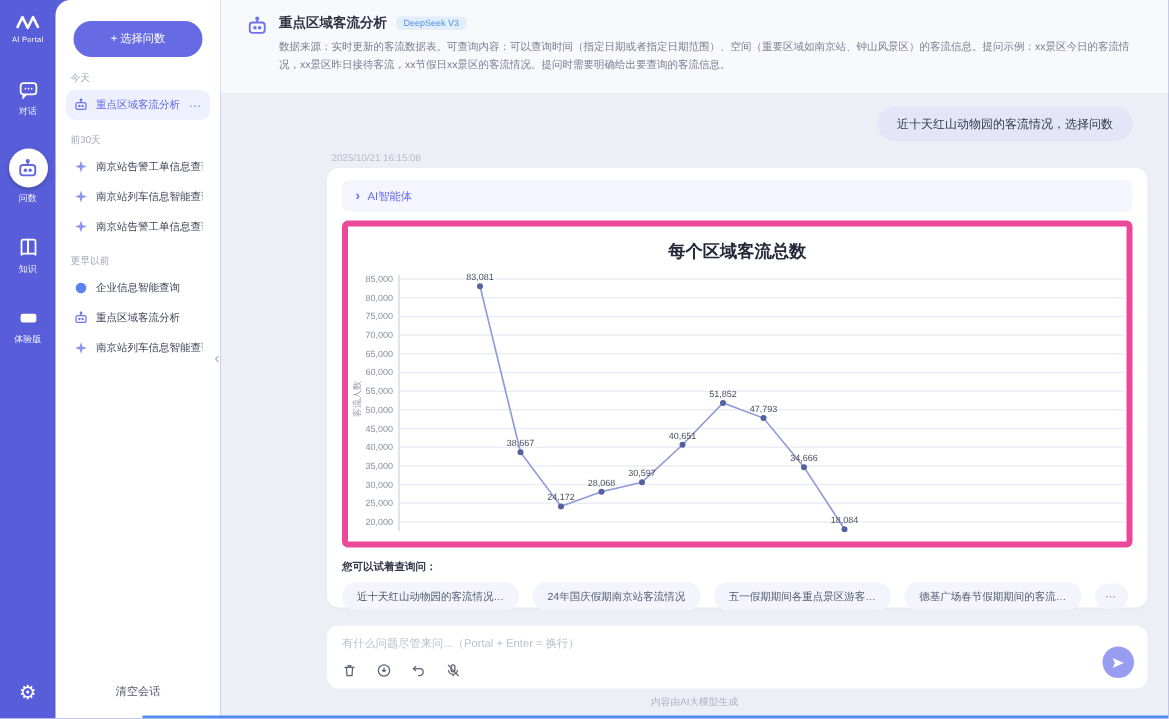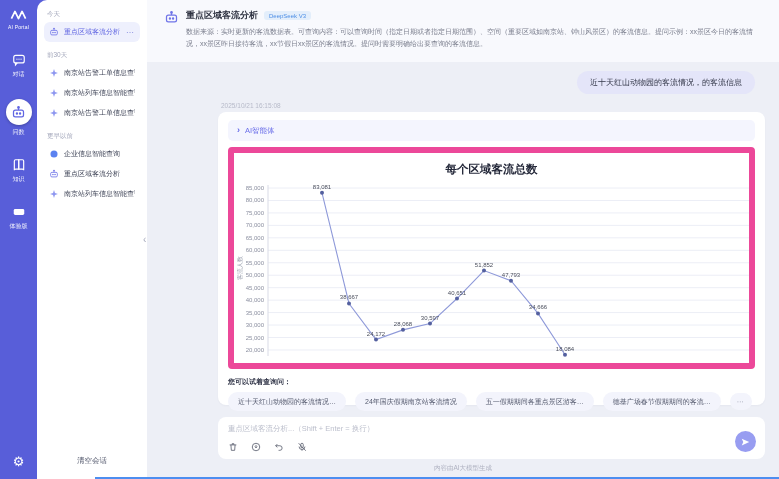--- a/index.html
+++ b/index.html
@@ -38,21 +38,21 @@
   .title-row{display:flex;align-items:center;gap:6px;}
   .agent-title{font-size:9px;font-weight:bold;color:#2f3342;}
   .badge{font-size:6px;color:#4e8fe6;background:#e3eefb;border-radius:3px;padding:1.5px 5px;}
   .desc{margin:4px 0 0;font-size:7px;line-height:1.7;color:#7a7e8d;max-width:586px;}
   .chat{position:absolute;top:62px;left:0;right:0;bottom:0;}
   .bubble-user{position:absolute;top:9px;right:24px;background:#e4e5f9;color:#34384a;font-size:8px;padding:6px 13px;border-radius:14px;}
   .ts{position:absolute;top:40px;left:74px;font-size:6.5px;color:#b7bac9;}
   .card{position:absolute;top:50px;left:71px;width:547px;height:293px;background:#fff;border-radius:8px;padding:8px 10px;box-sizing:border-box;box-shadow:0 1px 2px rgba(40,45,80,.04);}
   .toggle{height:21px;background:#f4f5fe;border-radius:5px;display:flex;align-items:center;gap:5px;padding:0 9px;color:#6a6ee9;font-size:7.5px;cursor:pointer;}
   .chev{font-size:9px;font-weight:bold;line-height:1;}
-  .chart-panel{margin-top:6px;border:6px solid #ec4899;border-radius:4px;height:210px;overflow:hidden;}
+  .chart-panel{margin-top:6px;border:4px solid #ec4899;border-radius:4px;height:210px;overflow:hidden;}
   .chart-title{text-align:center;font-family:"DejaVu Serif",serif;font-weight:bold;font-size:11.5px;color:#25293a;padding-top:9px;}
   .chart-panel svg{display:block;margin-top:3px;overflow:visible;font-family:"Liberation Sans",sans-serif;}
   .sug-label{margin-top:8px;font-size:7px;color:#33374a;font-weight:bold;}
   .pills{margin-top:5px;display:flex;align-items:center;gap:9px;}
   .pill{background:#f3f4fc;border-radius:10px;padding:4.5px 10px;font-size:7px;color:#555a6e;white-space:nowrap;cursor:pointer;}
   .pill.more{padding:4.5px 7px;letter-spacing:1px;color:#8a8fa2;}
   .input-card{position:absolute;top:355px;left:71px;width:547px;height:42px;background:#fff;border-radius:8px;padding:7px 10px;box-sizing:border-box;}
   .ph{font-size:7.5px;color:#bcbfcc;}
   .tools{margin-top:8px;display:flex;gap:13px;color:#5c6070;}
   .tools svg{width:10px;height:10px;cursor:pointer;}
@@ -113,20 +113,21 @@
               <rect x="3" y="7" width="18" height="10" rx="2.5" fill="currentColor"></rect>
             </svg>
           </div>
           <span class="rail-label">体验版</span>
         </div>
       </nav>
     <div class="rail-bottom">⚙</div>
   </aside>
 
   <aside class="sidebar">
+    <button class="new-btn">+ 选择问数</button>
     <div class="groups">
         <div class="group-title">今天</div>
         <div class="h-item active">
           <span class="h-icon">
             <svg viewBox="0 0 24 24" fill="none" stroke="currentColor" stroke-width="2">
               <rect x="4" y="8" width="16" height="11" rx="3"></rect>
               <circle cx="9.5" cy="13.5" r="0.9" fill="currentColor"></circle>
               <circle cx="14.5" cy="13.5" r="0.9" fill="currentColor"></circle>
               <path d="M12 8V5"></path>
               <circle cx="12" cy="3.8" r="1.2" fill="currentColor"></circle>
@@ -208,21 +209,21 @@
       <div>
         <div class="title-row">
           <span class="agent-title">重点区域客流分析</span>
           <span class="badge">DeepSeek V3</span>
         </div>
         <p class="desc">数据来源：实时更新的客流数据表。可查询内容：可以查询时间（指定日期或者指定日期范围）、空间（重要区域如南京站、钟山风景区）的客流信息。提问示例：xx景区今日的客流情况，xx景区昨日接待客流，xx节假日xx景区的客流情况。提问时需要明确给出要查询的客流信息。</p>
       </div>
     </header>
 
     <section class="chat">
-      <div class="bubble-user">近十天红山动物园的客流情况，的客流信息</div>
+      <div class="bubble-user">近十天红山动物园的客流情况，选择问数</div>
       <div class="ts">2025/10/21 16:15:08</div>
 
       <div class="card">
         <div class="toggle">
           <span class="chev">›</span>
           <span>AI智能体</span>
         </div>
         <div class="chart-panel">
           <div class="chart-title">每个区域客流总数</div>
           <svg viewBox="0 0 525 178" width="525" height="178">
@@ -283,21 +284,21 @@
         <div class="pills">
             <div class="pill">近十天红山动物园的客流情况…</div>
             <div class="pill">24年国庆假期南京站客流情况</div>
             <div class="pill">五一假期期间各重点景区游客…</div>
             <div class="pill">德基广场春节假期期间的客流…</div>
             <div class="pill more">⋯</div>
           </div>
       </div>
 
       <div class="input-card">
-        <div class="ph">重点区域客流分析...（Shift + Enter = 换行）</div>
+        <div class="ph">有什么问题尽管来问...（Portal + Enter = 换行）</div>
         <div class="tools">
           <svg viewBox="0 0 24 24" fill="none" stroke="currentColor" stroke-width="2">
               <path d="M4 7h16M10 7V4h4v3M7 7l1 13h8l1-13"></path>
             </svg>
           <svg viewBox="0 0 24 24" fill="none" stroke="currentColor" stroke-width="2">
               <circle cx="12" cy="12" r="9"></circle>
               <path d="M12 7v7m0 0l-3-3m3 3l3-3"></path>
             </svg>
           <svg viewBox="0 0 24 24" fill="none" stroke="currentColor" stroke-width="2">
               <path d="M8 5L4 9l4 4"></path>

